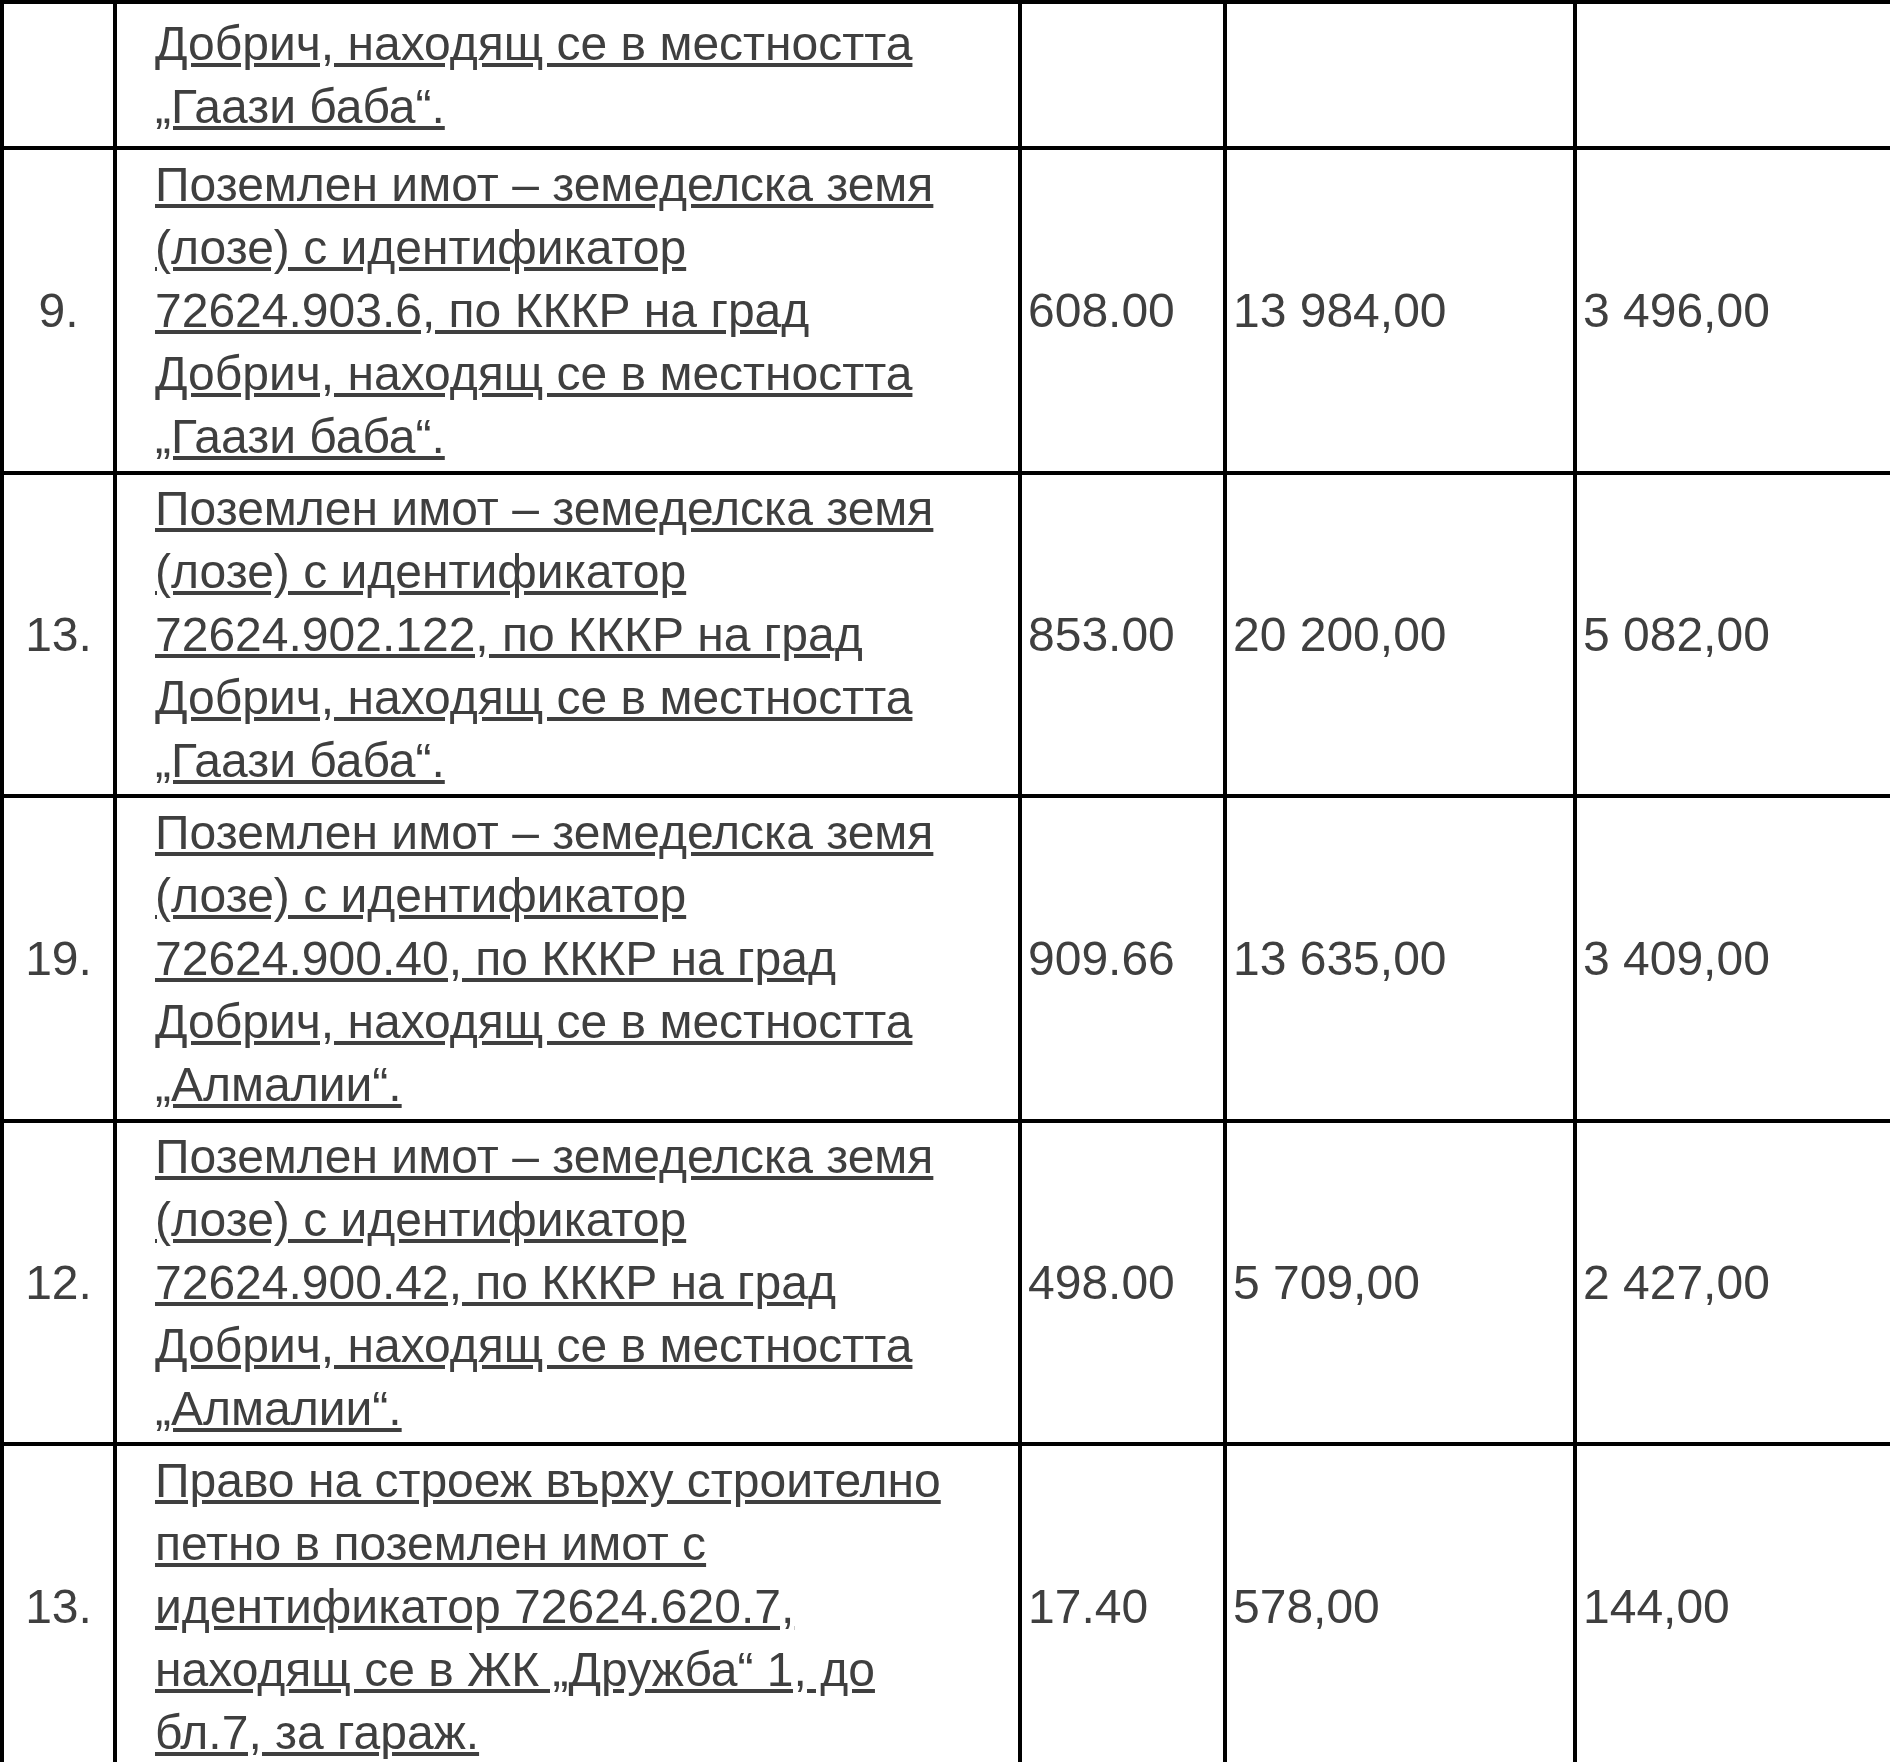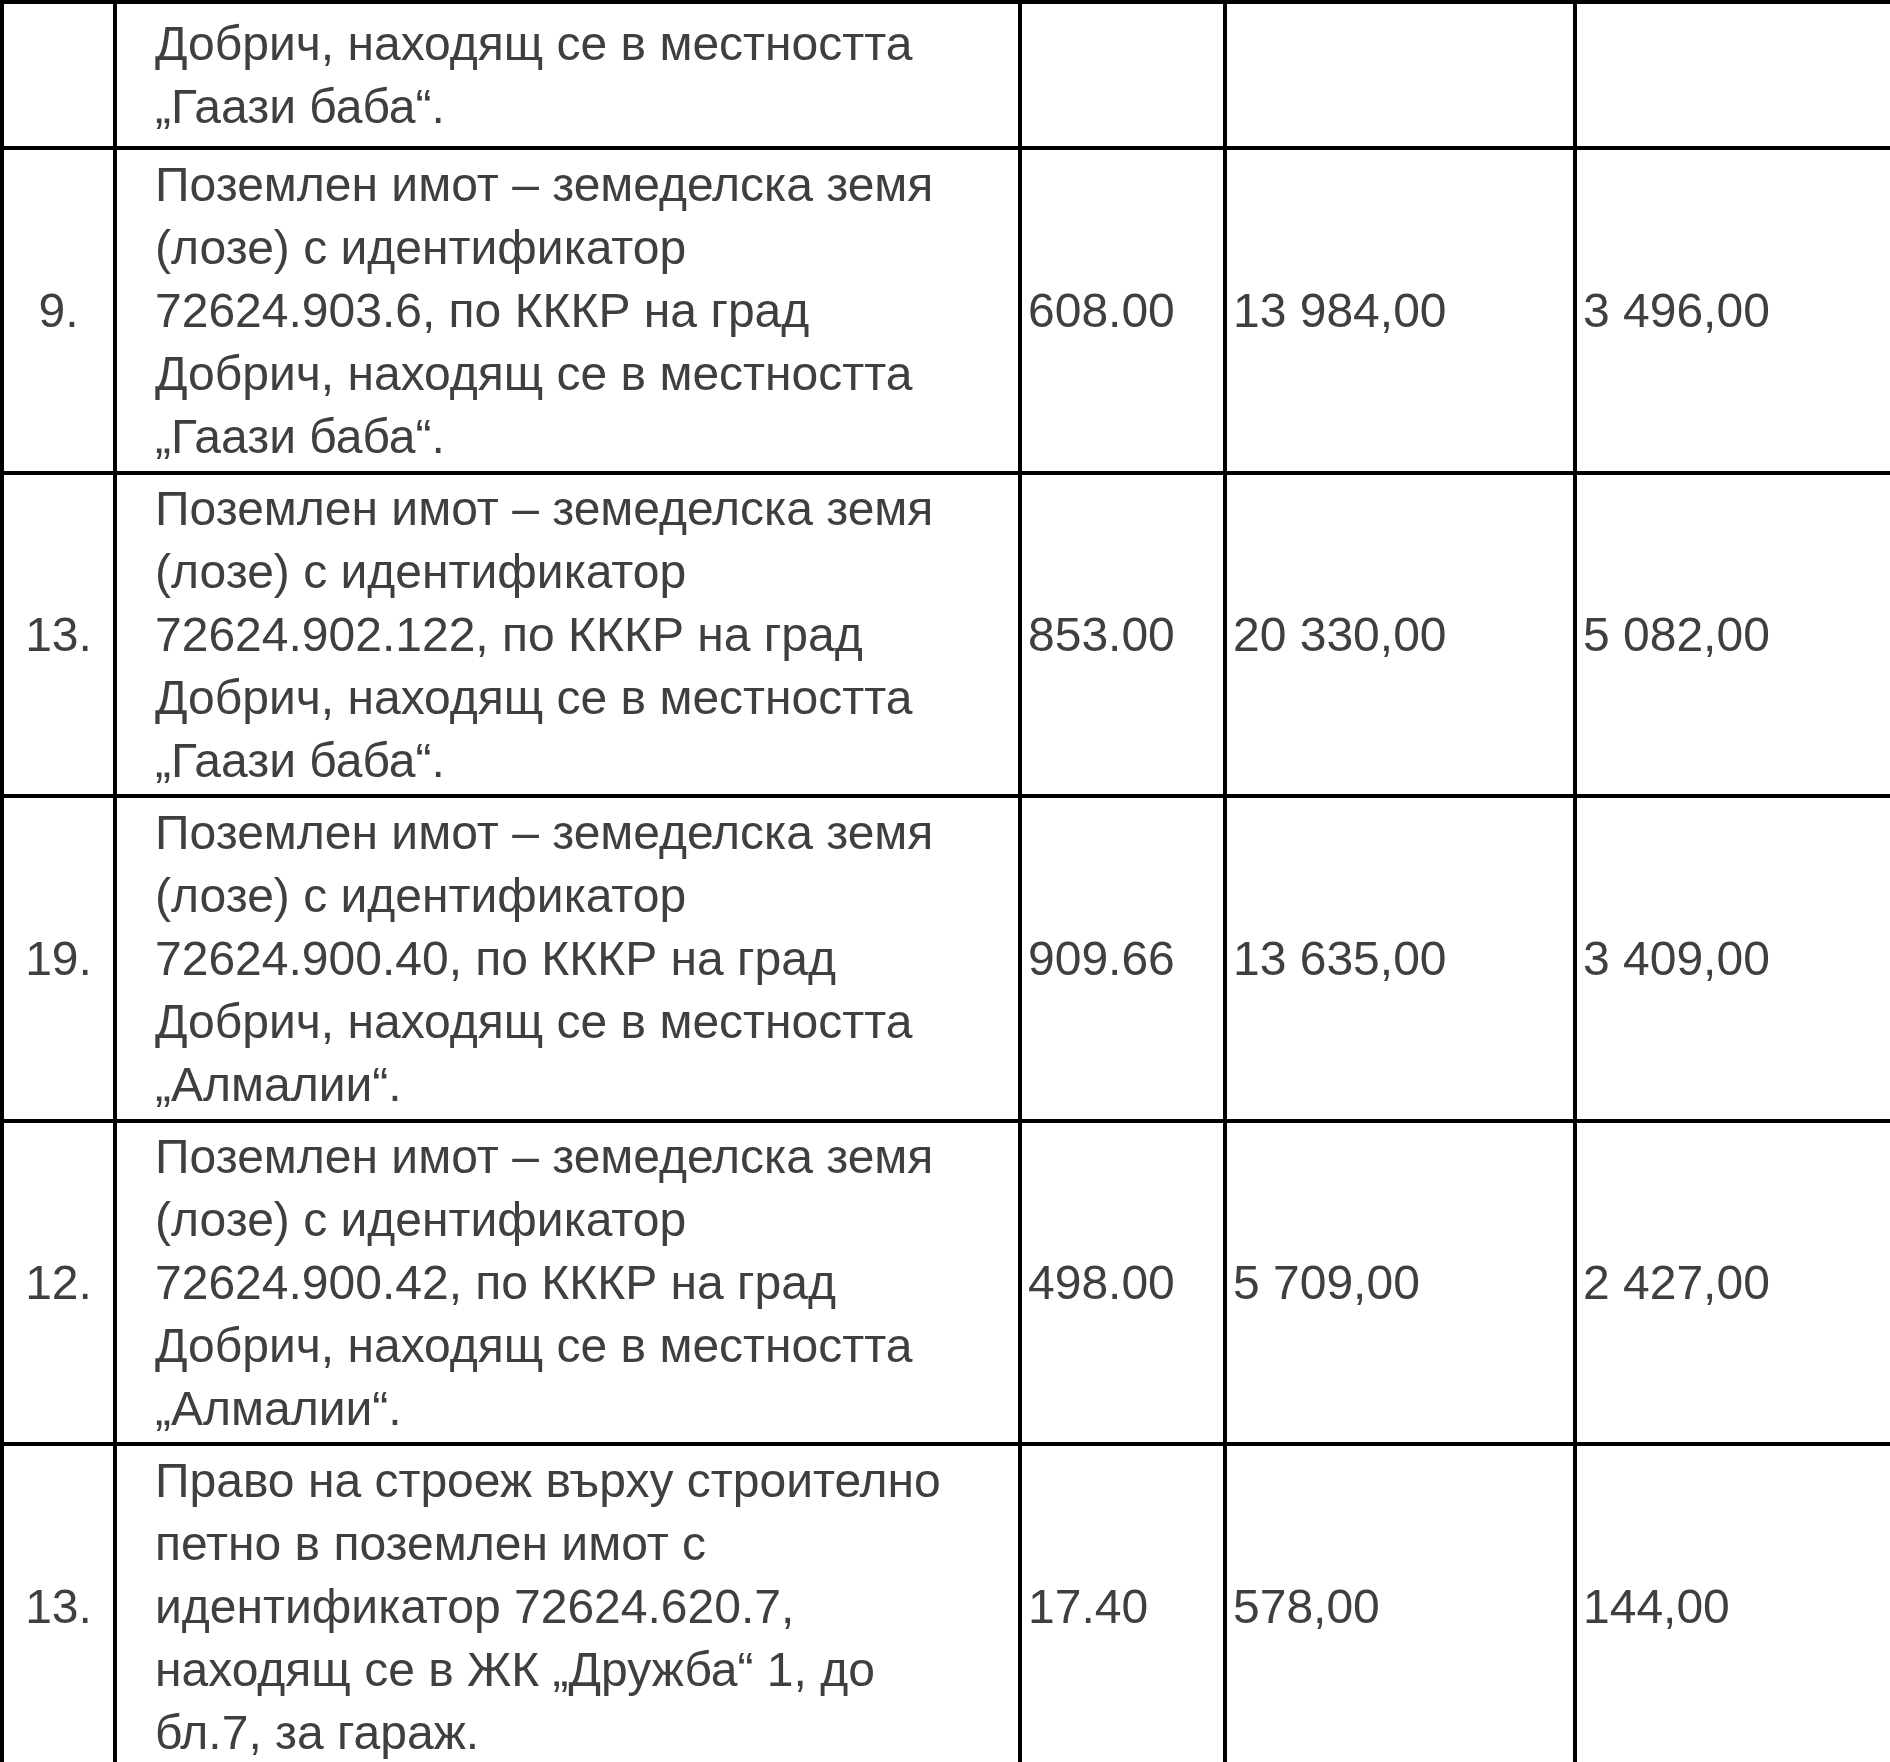--- a/index.html
+++ b/index.html
@@ -30,20 +30,21 @@
   }
   table.doc-table { border: 4px solid #000; border-bottom-width: 6px; }
   td.cell-rownum {
     text-align: center;
     padding: 2px 4px;
   }
   td.cell-desc {
     text-align: left;
     padding: 2px 24px 2px 38px;
     white-space: pre-line;
+    text-decoration: underline;
   }
   td.cell-val {
     text-align: left;
     padding: 2px 6px;
   }
   tr.row-partial { height: 146px; }
   tr.row-9  { height: 325px; }
   tr.row-10 { height: 319px; }
   tr.row-11 { height: 325px; }
   tr.row-12 { height: 322px; }
@@ -82,21 +83,21 @@
         <td class="cell-val">3 496,00</td>
       </tr>
       <tr class="row-10">
         <td class="cell-rownum">13.</td>
         <td class="cell-desc">Поземлен имот – земеделска земя
 (лозе) с идентификатор
 72624.902.122, по КККР на град
 Добрич, находящ се в местността
 „Гаази баба“.</td>
         <td class="cell-val">853.00</td>
-        <td class="cell-val">20 330,00</td>
+        <td class="cell-val">20 200,00</td>
         <td class="cell-val">5 082,00</td>
       </tr>
       <tr class="row-11">
         <td class="cell-rownum">19.</td>
         <td class="cell-desc">Поземлен имот – земеделска земя
 (лозе) с идентификатор
 72624.900.40, по КККР на град
 Добрич, находящ се в местността
 „Алмалии“.</td>
         <td class="cell-val">909.66</td>

